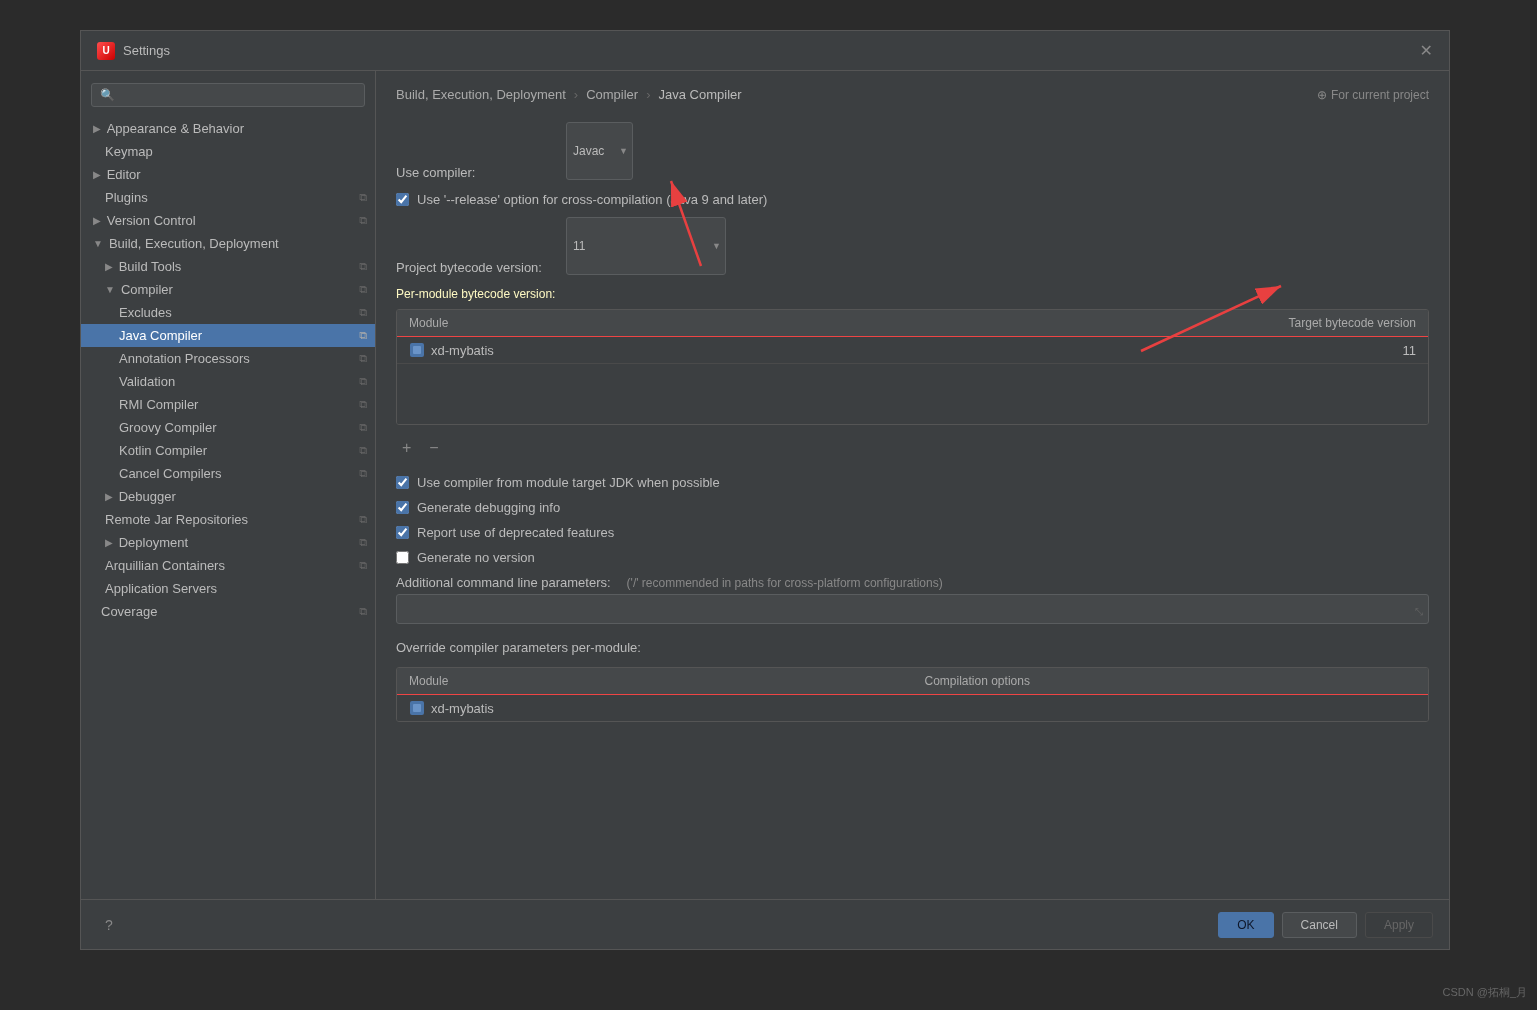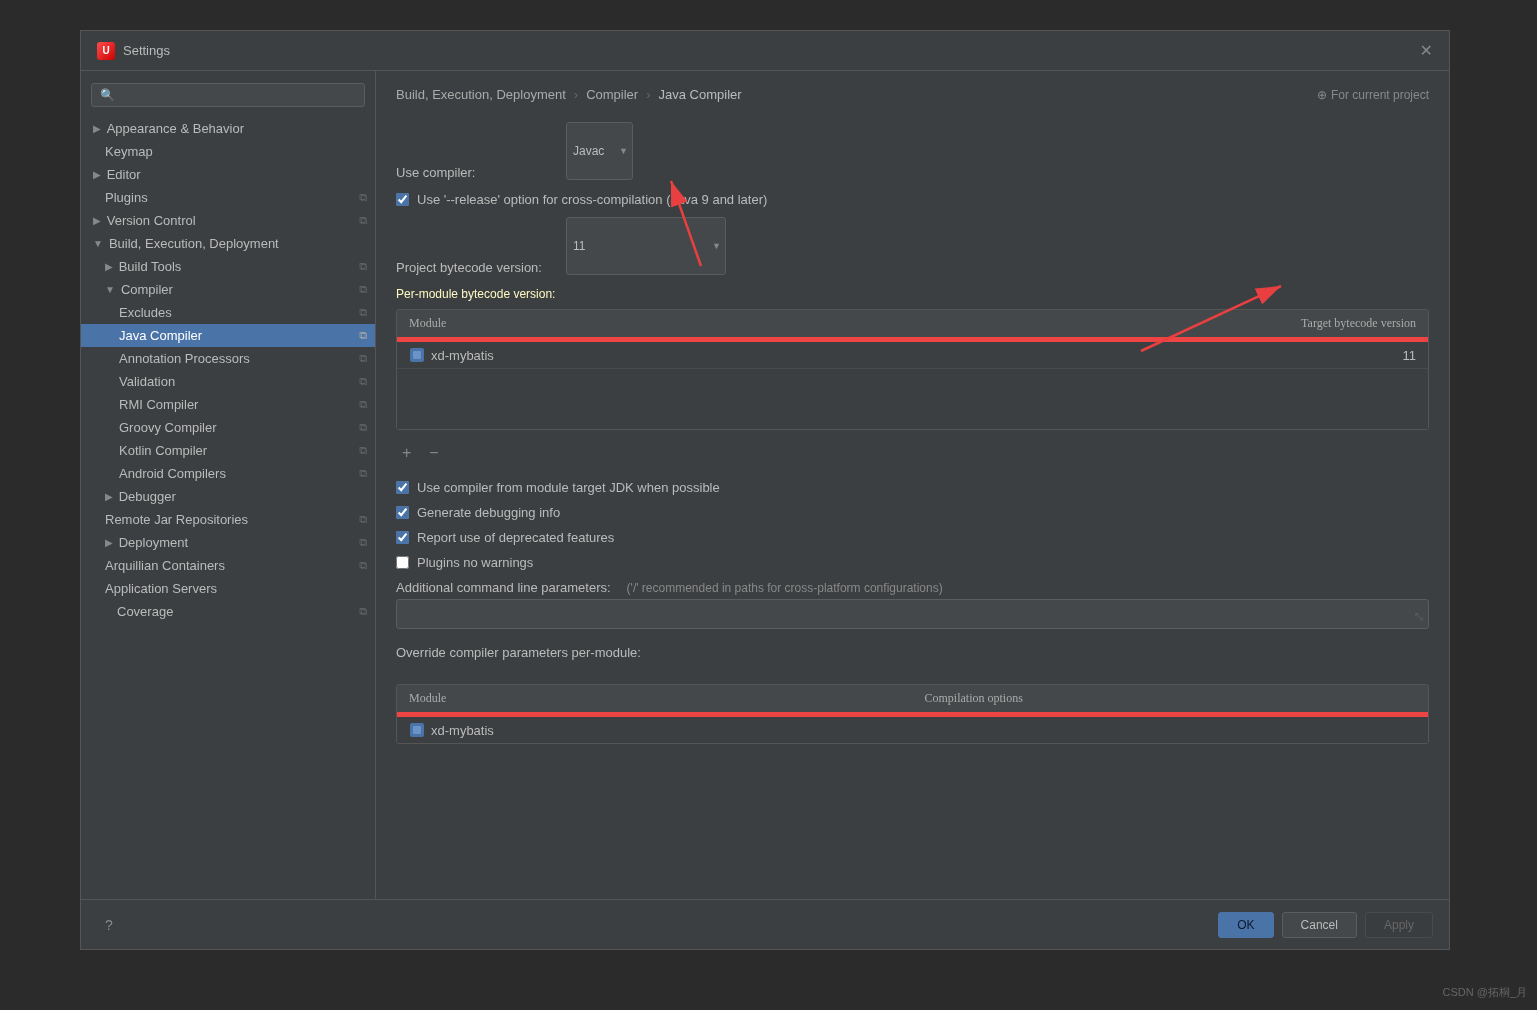--- a/index.html
+++ b/index.html
@@ -182,22 +182,21 @@
     }
     .table-container {
       border: 1px solid #555;
       border-radius: 3px;
       overflow: hidden;
       margin-bottom: 12px;
     }
     .table-header {
       background: #45484a;
       display: flex;
-      border-bottom: 5px solid #ef4444;
-      font-family: Liberation Serif, serif;
+      border-bottom: 1px solid #ef4444;
     }
     .th {
       padding: 6px 12px;
       color: #aaa;
       font-size: 12px;
       font-weight: 500;
       flex: 1;
     }
     .th.right { text-align: right; flex: 0 0 200px; }
     .table-row {
@@ -271,21 +270,21 @@
     .expand-icon {
       position: absolute;
       right: 6px;
       bottom: 6px;
       color: #666;
       font-size: 10px;
     }
     .override-label {
       color: #bbb;
       font-size: 13px;
-      margin-bottom: 24px;
+      margin-bottom: 12px;
     }
     
     .bottom-bar {
       background: #3c3f41;
       border-top: 1px solid #555;
       padding: 10px 16px;
       display: flex;
       align-items: center;
       justify-content: flex-end;
       gap: 8px;
@@ -419,21 +418,21 @@
         <span>Groovy Compiler</span>
         <span class="copy-icon">⧉</span>
       </div>
       
       <div class="sidebar-item indent-2">
         <span>Kotlin Compiler</span>
         <span class="copy-icon">⧉</span>
       </div>
       
       <div class="sidebar-item indent-2">
-        <span>Android Compilers</span>
+        <span>Cancel Compilers</span>
         <span class="copy-icon">⧉</span>
       </div>
       
       <div class="sidebar-item indent-1">
         <span class="arrow">▶</span>
         <span>Debugger</span>
       </div>
       
       <div class="sidebar-item indent-0" style="padding-left:24px;">
         <span>Remote Jar Repositories</span>
@@ -448,21 +447,21 @@
       
       <div class="sidebar-item indent-0" style="padding-left:24px;">
         <span>Arquillian Containers</span>
         <span class="copy-icon">⧉</span>
       </div>
       
       <div class="sidebar-item indent-0" style="padding-left:24px;text-align:right;">
         <span>Application Servers</span>
       </div>
       
-      <div class="sidebar-item indent-0" style="padding-left:36px;">
+      <div class="sidebar-item indent-0" style="padding-left:20px;">
         <span>Coverage</span>
         <span class="copy-icon">⧉</span>
       </div>
     </div>
 
     <div class="right-panel">
 
       <div class="breadcrumb">
         <span>Build, Execution, Deployment</span>
         <span class="sep">›</span>
@@ -532,21 +531,21 @@
       <div class="checkbox-row">
         <input type="checkbox" id="jopt2" checked="" style="">
         <label for="jopt2">Generate debugging info</label>
       </div>
       <div class="checkbox-row">
         <input type="checkbox" id="jopt3" checked="" style="">
         <label for="jopt3">Report use of deprecated features</label>
       </div>
       <div class="checkbox-row">
         <input type="checkbox" id="jopt4" style="">
-        <label for="jopt4">Plugins no warnings</label>
+        <label for="jopt4">Generate no version</label>
       </div>
 
       <div class="form-row" style="margin-bottom:4px;flex-wrap:wrap;gap:16px;">
         <span>Additional command line parameters:</span>
         <span style="color:#888;font-size:12px;">('/' recommended in paths for cross-platform configurations)</span>
       </div>
       <div class="text-input-wrapper">
         <input type="text" class="text-input" style="height: 30px;">
         <span class="expand-icon">⤡</span>
       </div>

